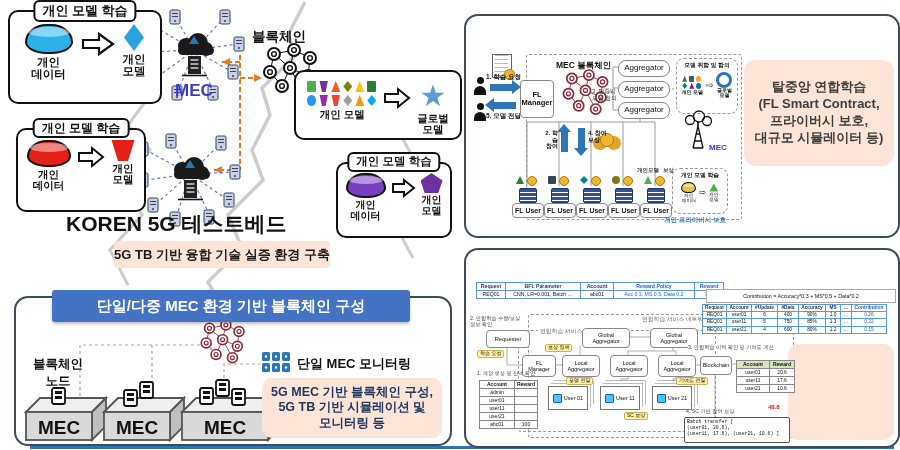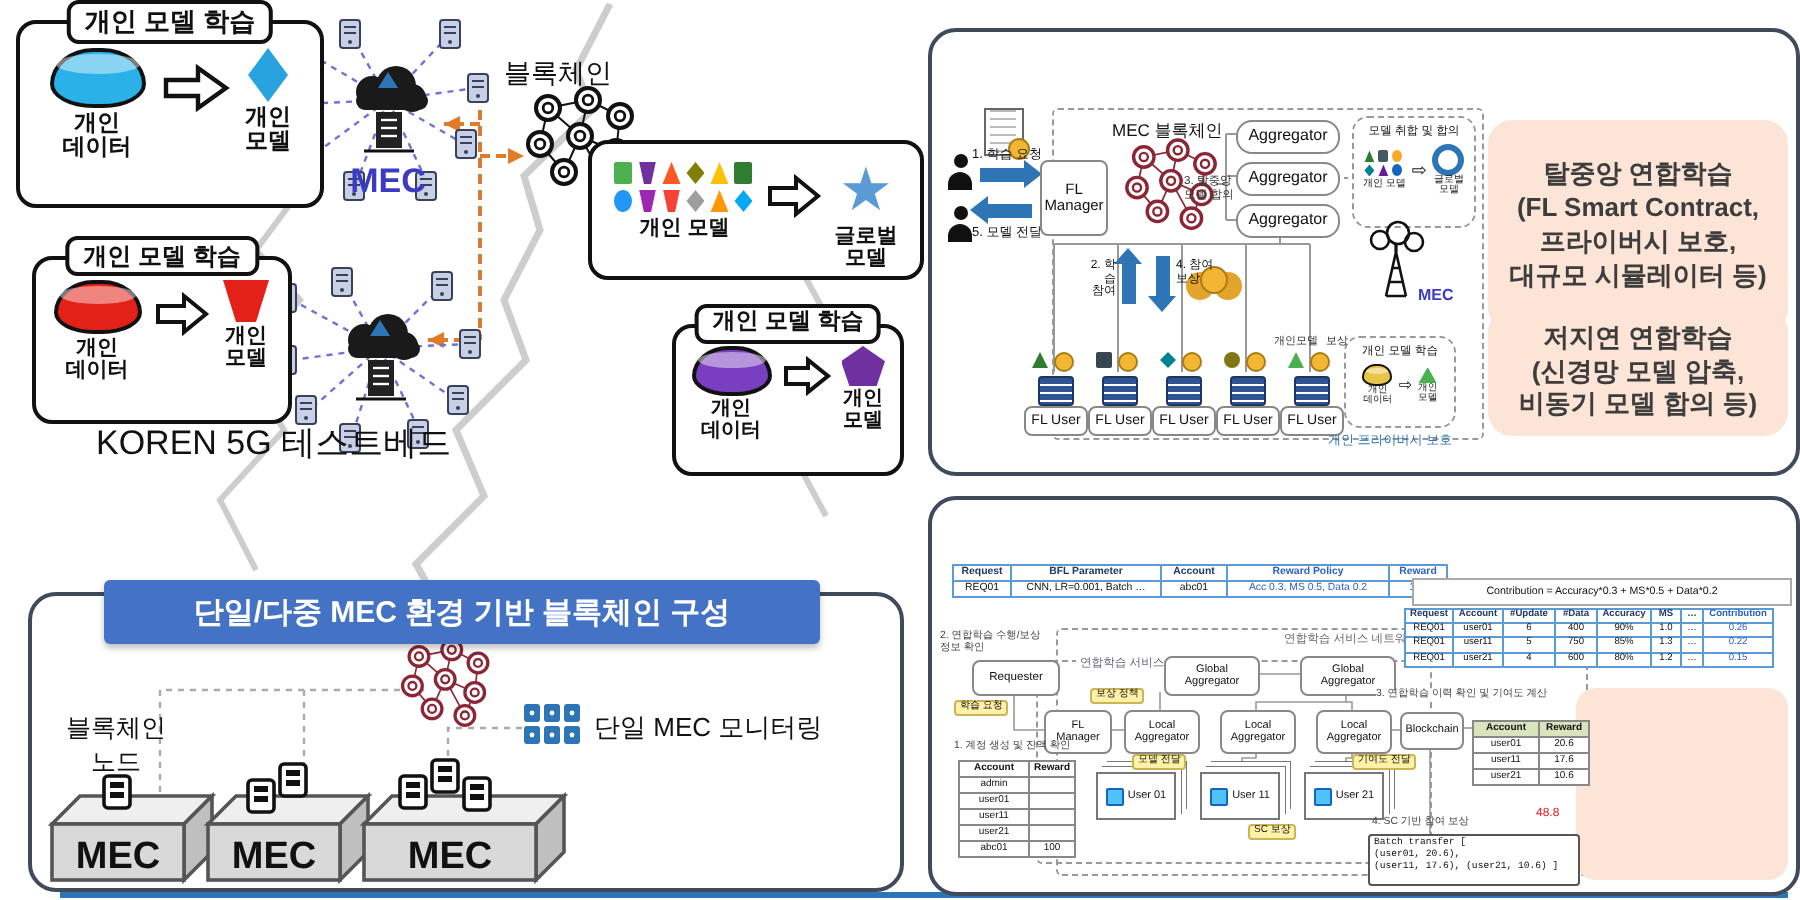--- a/index.html
+++ b/index.html
@@ -1,20 +1,20 @@
 <!DOCTYPE html>
 <html><head>
 <meta charset="utf-8">
 <style>
   html,body{margin:0;padding:0;background:#fff}
   .canvas{position:relative;width:900px;height:450px;background:#fff;overflow:hidden;
           font-family:"Liberation Sans",sans-serif;color:#111}
   .abs{position:absolute}
   .pre{white-space:pre-line}
-  .b{font-weight:400}
+  .b{font-weight:700}
   .ctr{display:flex;align-items:center;justify-content:center;text-align:center}
 
   
   .pbox{border:2.5px solid #111;border-radius:10px;background:#fff;z-index:4}
   .ptab{position:absolute;top:-12px;left:50%;transform:translateX(-50%);
         border:2.5px solid #111;border-radius:6px;background:#fff;
         font-weight:700;padding:0 7px;white-space:nowrap;line-height:1.35}
   .prow{display:flex;align-items:flex-start;justify-content:center;gap:8px;padding-top:12px}
   .pitem{display:flex;flex-direction:column;align-items:center;gap:2px}
   .plabel{font-weight:700;font-size:11.5px;line-height:1.05;text-align:center}
@@ -340,21 +340,22 @@
         <path d="M2 6 h11 v-4 l10 8 -10 8 v-4 h-11 z" fill="#fff" stroke="#111" stroke-width="2"></path>
         </svg>
       <div class="pitem">
           <div class="pent" style="width:22px;height:20px"></div>
         <div class="plabel pre" style="font-size:10px">개인
 모델</div>
         </div>
     </div>
   </div>
 
-  <div class="abs b" style="left:48px;top:210px;font-size:17px;z-index:4">KOREN 5G 테스트베드</div>
+  <div class="abs b" style="left:66px;top:210px;font-size:21px;z-index:4">KOREN 5G 테스트베드</div>
+  <div class="abs note ctr" style="left:114px;top:241px;width:216px;height:27px;font-size:13px;color:#1a1a1a;border-radius:4px">5G TB 기반 융합 기술 실증 환경 구축</div>
 
   <div class="abs panel" style="left:14px;top:296px;width:434px;height:146px"></div>
   <div class="abs phead" style="left:52px;top:290px;width:358px;height:32px;font-size:15px">단일/다중 MEC 환경 기반 블록체인 구성</div>
 
   <svg class="abs" style="left:20px;top:330px;z-index:3" width="420" height="112">
     <g stroke="#AAA" stroke-width="1.2" stroke-dasharray="3,3" fill="none">
       <path d="M60,72 V15 H195"></path>
         <path d="M132,72 V15"></path>
         <path d="M204,72 V34 H248"></path>
     </g>
@@ -365,20 +366,23 @@
 
   <svg class="abs" style="left:198px;top:320px;z-index:4;color:#8B2635" width="46" height="42">
     <use href="#chain" transform="scale(0.82)"></use>
   </svg>
 
   <svg class="abs" style="left:262px;top:352px;z-index:4;color:#2E75B6" width="30" height="22">
     <use href="#grid6"></use>
   </svg>
   <div class="abs b" style="left:297px;top:355px;font-size:13px;z-index:4">단일 MEC 모니터링</div>
 
+  <div class="abs note ctr pre" style="left:262px;top:378px;width:180px;height:60px;font-size:12.5px;color:#1F3864;line-height:1.25">5G MEC 기반 블록체인 구성,
+5G TB 기반 시뮬레이션 및
+모니터링 등</div>
 
   <svg class="abs" style="left:20px;top:378px;z-index:4" width="300" height="66">
     <g stroke="#555" stroke-width="1.8">
       <polygon points="6,34 20,20 86,20 72,34" fill="#EFEFEF"></polygon>
         <polygon points="72,34 86,20 86,48 72,62" fill="#BFBFBF"></polygon>
       <rect x="6" y="34" width="66" height="28" fill="#D9D9D9"></rect>
       <polygon points="84,34 98,20 164,20 150,34" fill="#EFEFEF"></polygon>
         <polygon points="150,34 164,20 164,48 150,62" fill="#BFBFBF"></polygon>
       <rect x="84" y="34" width="66" height="28" fill="#D9D9D9"></rect>
       <polygon points="162,34 176,20 262,20 248,34" fill="#EFEFEF"></polygon>
@@ -517,23 +521,20 @@
 모델</div>
       </div>
     </div>
   </div>
   <div class="abs b" style="left:664px;top:216px;font-size:6.5px;color:#2E75B6;z-index:6">개인 프라이버시 보호</div>
 
   <div class="abs note ctr pre" style="left:744px;top:60px;width:150px;height:106px;font-size:13px;color:#3d3d3d;line-height:1.3;border-radius:12px">탈중앙 연합학습
 (FL Smart Contract,
 프라이버시 보호,
 대규모 시뮬레이터 등)</div>
-  <div class="abs note ctr pre" style="left:744px;top:154px;width:150px;height:64px;font-size:13px;color:#3d3d3d;line-height:1.3;border-radius:12px">저지연 연합학습
-(신경망 모델 압축,
-비동기 모델 합의 등)</div>
 
   <div class="abs panel" style="left:464px;top:248px;width:432px;height:196px"></div>
 
   <svg class="abs" style="left:464px;top:248px;z-index:3" width="432" height="196">
     <g stroke="#999" stroke-width="0.8" fill="none">
       <path d="M43,98 V117 H58"></path>
         <path d="M90,117 H98"></path>
         <path d="M116,107 V98"></path>
         <path d="M164,89 H186"></path>
       <path d="M209,98 V103 H164 V107"></path>

